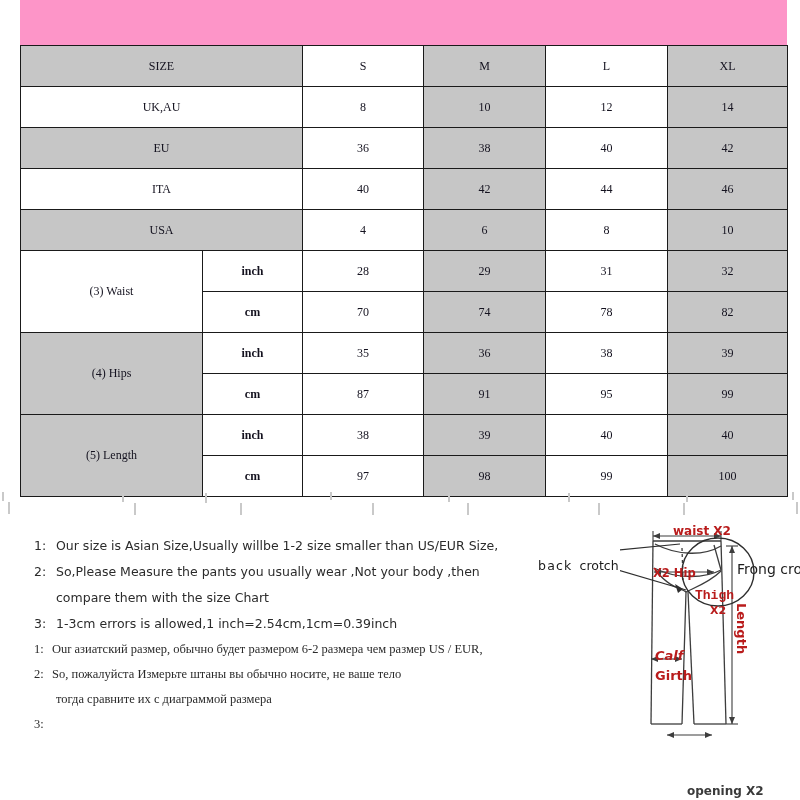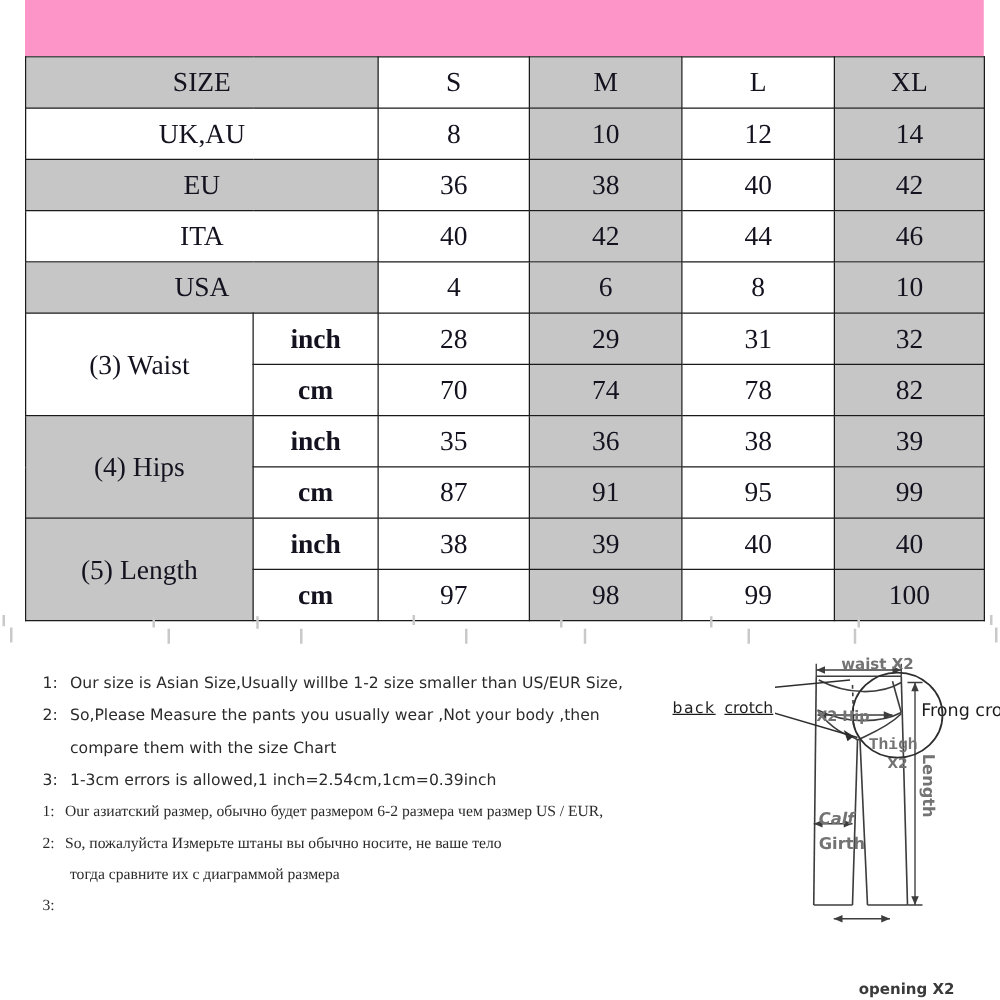--- a/index.html
+++ b/index.html
@@ -34,21 +34,21 @@
   }
   table.size-table {
     border-collapse: collapse;
     width: 767px;
     table-layout: fixed;
     background: #ffffff;
   }
   table.size-table td {
     border: 1px solid #1a1a1a;
     font-family: "Liberation Serif", "DejaVu Serif", serif;
-    font-size: 22px;
+    font-size: 12px;
     color: #14121f;
     height: 40px;
     padding: 0 6px;
     text-align: center;
     vertical-align: middle;
     overflow: hidden;
     white-space: nowrap;
   }
   td.lbl {
     text-align: left;
@@ -125,21 +125,20 @@
 
   
   #back-crotch-label {
     position: absolute;
     left: 538px;
     top: 558px;
     font-family: "DejaVu Sans", sans-serif;
     font-size: 12.5px;
     color: #1c1c1c;
     white-space: nowrap;
-    text-decoration: underline;
   }
   #back-crotch-label .w1 { letter-spacing: 1.2px; }
   #back-crotch-label .w2 { margin-left: 7px; }
 
   
   #front-crotch-label {
     position: absolute;
     left: 737px;
     top: 561px;
     font-family: "DejaVu Sans", sans-serif;
@@ -156,21 +155,21 @@
     width: 180px;
     height: 255px;
   }
   #pants-diagram svg { display: block; }
 
   .dlabel {
     position: absolute;
     font-family: "DejaVu Sans", sans-serif;
     font-weight: bold;
     font-size: 11.5px;
-    color: #737373;
+    color: #b91c1c;
     white-space: nowrap;
   }
   #lbl-waist  { left: 53px;  top: 16px; font-size: 12px; }
   #lbl-hip    { left: 33px;  top: 58px; }
   #lbl-thigh  { left: 75px;  top: 80px; font-size: 13px; font-family: Liberation Mono, monospace; }
   #lbl-thigh2 { left: 90px;  top: 96px; font-size: 11px; }
   #lbl-calf   { left: 35px;  top: 140px; font-size: 13px; font-style: italic; }
   #lbl-girth  { left: 35px;  top: 160px; font-size: 13px; }
   #lbl-opening{ left: 67px;  top: 235px; font-size: 12px; color: #3a3a3a; margin-top: 41px; }
   #lbl-length {

